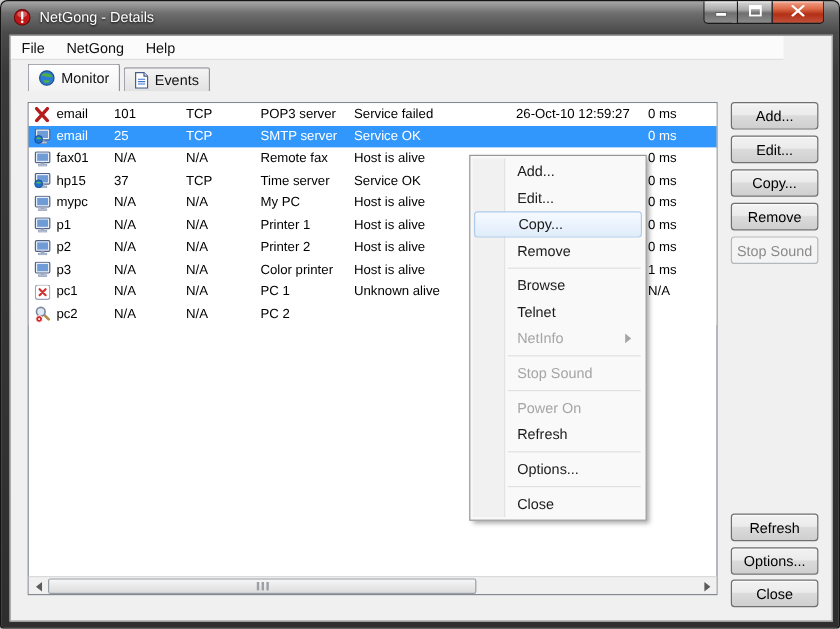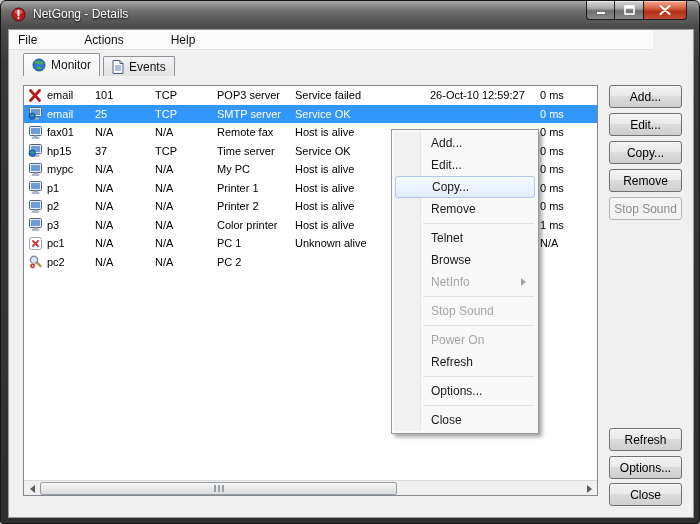--- a/index.html
+++ b/index.html
@@ -23,21 +23,21 @@
     box-shadow:inset 0 1px 0 rgba(255,255,255,.5);
   }
   .wbtn.min { width:29px; border-radius:0 0 0 4px; }
   .wbtn.max { width:29px; border-left:none; }
   .wbtn.close { width:43px; border-left:none; border-radius:0 0 4px 0;
     background:linear-gradient(180deg,#f3a38c 0,#dd6a48 35%,#b33016 60%,#c2503a 100%); }
   
   .client { position:absolute; left:7px; top:28px; width:686px; height:489px;
     background:#f0f0f0; border:1px solid #9b9b9b; }
   .menubar { position:absolute; left:8px; top:29px; width:644px; height:20px;
-    background:#fbfbfb; border-bottom:1px solid #e0e0e0; display:flex; align-items:center;gap:29px; }
+    background:#fbfbfb; border-bottom:1px solid #e0e0e0; display:flex; align-items:center; }
   .menu-item { font-size:12px; color:#111; padding:2px 9px; }
   .tabstrip { position:absolute; left:8px; top:51px; width:684px; height:24px;
     display:flex; align-items:flex-end; padding-left:14px; }
   .tab {
     display:flex; align-items:center; gap:5px; height:20px; padding:0 8px;
     border:1px solid #8f929a; border-bottom:none; border-radius:2px 2px 0 0;
     background:linear-gradient(180deg,#f4f4f4,#e2e2e2); font-size:12px; color:#111; margin-right:3px;
   }
   .tab.active { height:23px; background:linear-gradient(180deg,#ffffff,#f2f2f2); position:relative; z-index:2; }
   .tab .ticon svg { display:block; }
@@ -129,21 +129,21 @@
               <path d="M1.5 1 L10.5 9 M10.5 1 L1.5 9" stroke="#fff" stroke-width="1.9" stroke-linecap="round"></path>
             </svg></span>
         </div>
       </div>
   </div>
 
   <div class="client"></div>
 
   <div class="menubar">
       <div class="menu-item">File</div>
-      <div class="menu-item">Actions</div>
+      <div class="menu-item">NetGong</div>
       <div class="menu-item">Help</div>
     </div>
 
   <div class="tabstrip">
       <div class="tab active">
         <span class="ticon">
           <svg width="14" height="14" viewBox="0 0 14 14">
             <circle cx="7" cy="7" r="6" fill="#2b7bd4" stroke="#1b4f8c"></circle>
             <path d="M2 5 Q4 2.5 7 3 Q10 3.5 12 5.5 Q10 7 7 6 Q4 5.5 2 5 Z" fill="#4fae44"></path>
             <path d="M4 9 Q7 8 10 9.5 Q8 11.5 5.5 11 Q4.5 10 4 9 Z" fill="#4fae44"></path>
@@ -379,22 +379,22 @@
       <button class="bbtn" style="top: 455px;">Options...</button>
       <button class="bbtn" style="top: 482px;">Close</button>
     </div>
 
   <div class="ctx-menu">
       <div class="mitem"><span>Add...</span></div>
       <div class="mitem"><span>Edit...</span></div>
       <div class="mitem highlighted"><span>Copy...</span></div>
       <div class="mitem"><span>Remove</span></div>
       <div class="msep"></div>
+      <div class="mitem"><span>Browse</span></div>
       <div class="mitem"><span>Telnet</span></div>
-      <div class="mitem"><span>Browse</span></div>
       <div class="mitem disabled"><span>NetInfo</span><span class="sub-arrow"></span></div>
       <div class="msep"></div>
       <div class="mitem disabled"><span>Stop Sound</span></div>
       <div class="msep"></div>
       <div class="mitem disabled"><span>Power On</span></div>
       <div class="mitem"><span>Refresh</span></div>
       <div class="msep"></div>
       <div class="mitem"><span>Options...</span></div>
       <div class="msep"></div>
       <div class="mitem"><span>Close</span></div>

